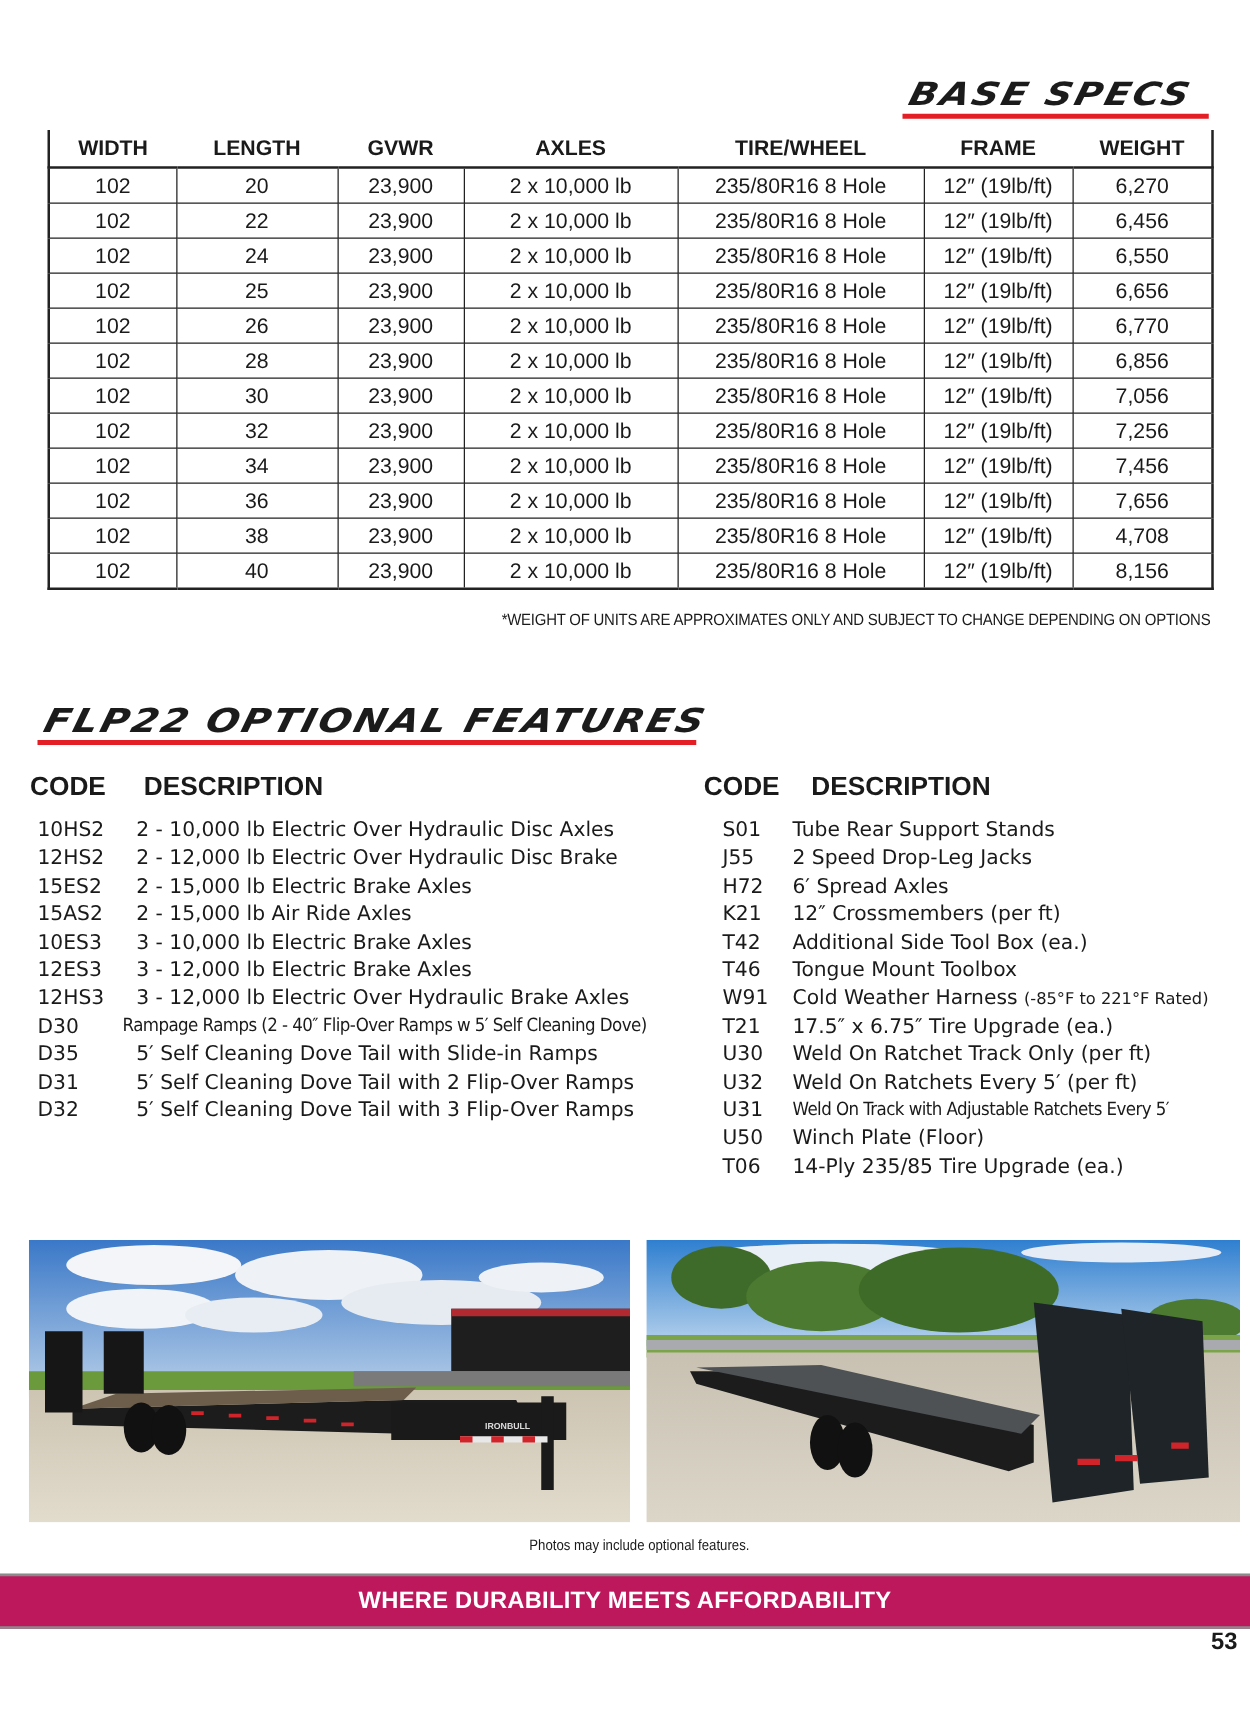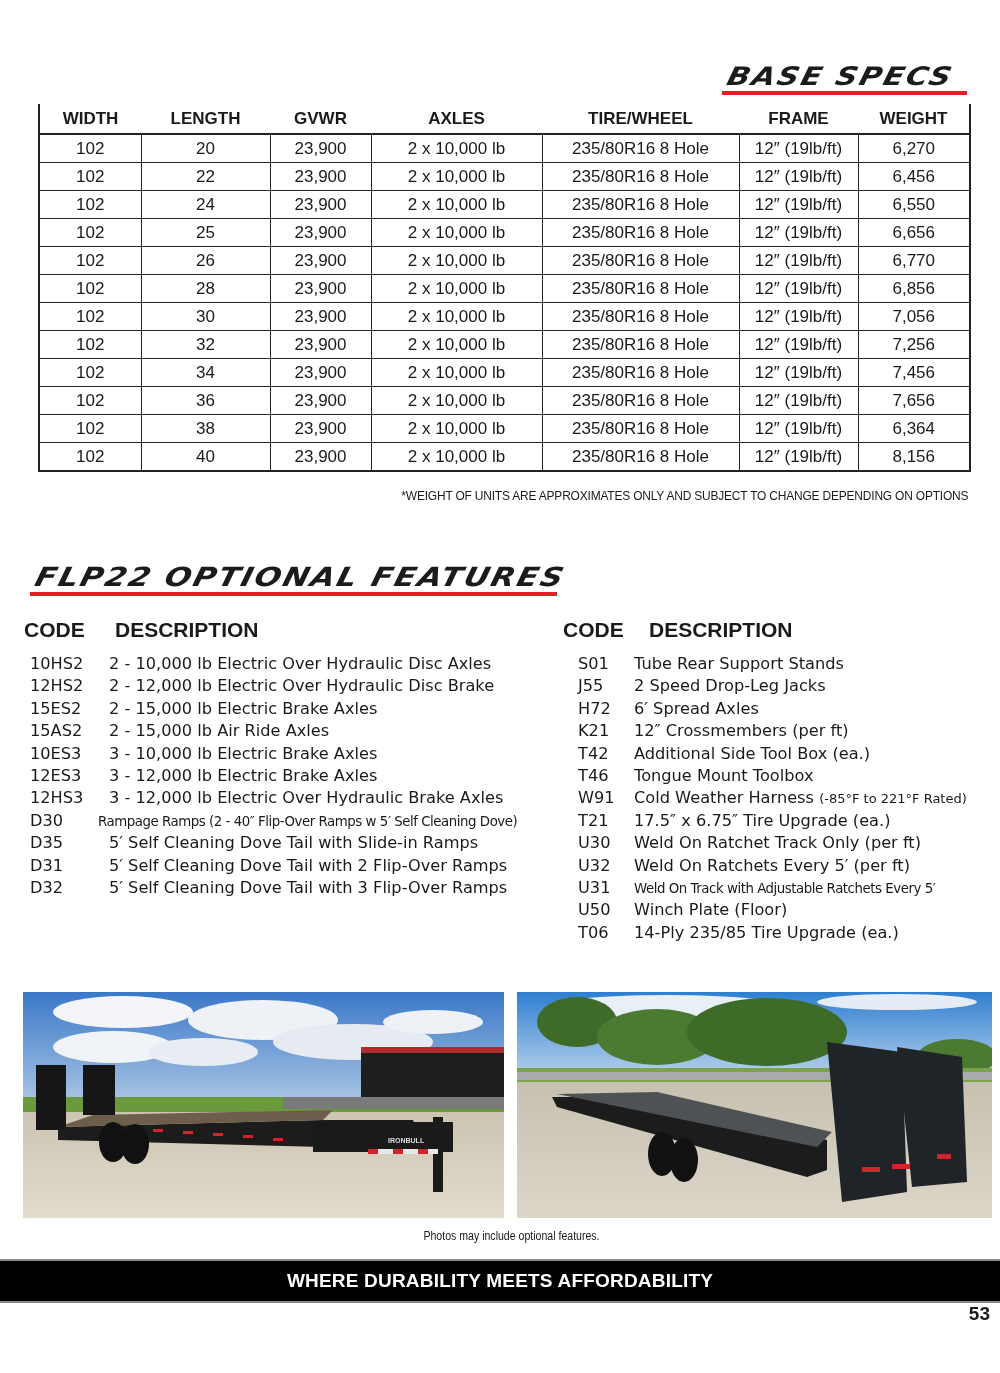--- a/index.html
+++ b/index.html
@@ -73,21 +73,21 @@
   #photo-right { left: 517px; width: 475px; }
   .photo svg { display: block; width: 100%; height: 100%; }
 
   #photo-caption {
     left: 0; width: 1023px; top: 1229px; text-align: center; font-size: 12px;
     transform: scaleX(0.88); transform-origin: center;
   }
 
   
   #footer-band {
-    left: 0; top: 1259px; width: 1000px; height: 40px; background: #000000;
+    left: 0; top: 1259px; width: 1000px; height: 40px; background: #be185d;
     border-top: 2px solid #8a8a8a; border-bottom: 2px solid #8a8a8a;
     display: flex; align-items: center; justify-content: center;
   }
   #footer-band span {
     color: #ffffff; font-weight: bold; font-size: 19px; letter-spacing: 0.2px;
   }
   #page-number { right: 10px; top: 1303px; font-weight: bold; font-size: 19px; }
 </style>
 </head>
 <body>
@@ -207,21 +207,21 @@
         <td>12″ (19lb/ft)</td>
         <td>7,656</td>
       </tr>
       <tr>
         <td>102</td>
         <td>38</td>
         <td>23,900</td>
         <td>2 x 10,000 lb</td>
         <td>235/80R16 8 Hole</td>
         <td>12″ (19lb/ft)</td>
-        <td>6,364</td>
+        <td>4,708</td>
       </tr>
       <tr>
         <td>102</td>
         <td>40</td>
         <td>23,900</td>
         <td>2 x 10,000 lb</td>
         <td>235/80R16 8 Hole</td>
         <td>12″ (19lb/ft)</td>
         <td>8,156</td>
       </tr>

